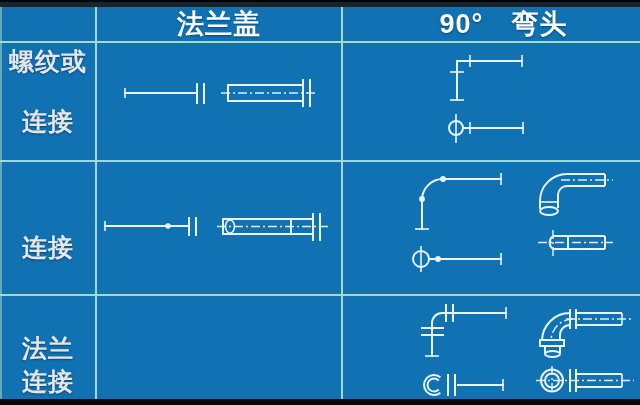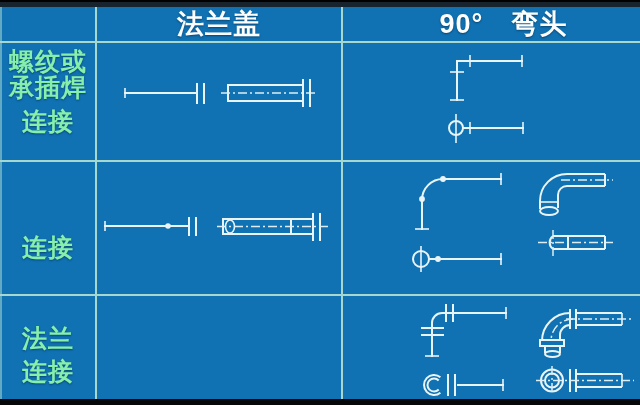--- a/index.html
+++ b/index.html
@@ -14,27 +14,27 @@
   .vline{position:absolute;top:7px;height:392px;width:2px;background:#a6d8cd;}
   .v1{left:95px}.v2{left:341px}
   .v0{left:0;opacity:.55}
   .hline{position:absolute;left:0;width:640px;height:2px;background:#a6d8cd;}
   .h1{top:41px}.h2{top:160px}.h3{top:294px}
   .hcell{position:absolute;top:7px;height:34px;display:flex;align-items:center;justify-content:center;
     color:#fdfeff;font-size:27px;font-weight:bold;letter-spacing:1px;
     text-shadow:0 1px 2px rgba(0,35,60,.55);}
   .hc2{left:96px;width:246px;}
   .hc3{left:342px;width:298px;padding-left:25px;box-sizing:border-box;}
-  .rowlabel{position:absolute;left:0;width:96px;color:#86efac;}
+  .rowlabel{position:absolute;left:0;width:96px;color:#e5e5e5;}
   .rl-line{position:absolute;left:0;width:100%;text-align:center;
     font-size:25px;font-weight:bold;line-height:26px;letter-spacing:1px;
     text-shadow:0 1px 2px rgba(0,35,60,.55);}
   .row1{top:42px;height:119px}
   .row2{top:161px;height:134px}
-  .row3{top:283px;height:104px}
+  .row3{top:293px;height:104px}
   .r1a{top:6px}.r1b{top:32px}.r1c{top:66px}
   .r2a{top:36px}.r2b{top:73px}
   .r3a{top:42px}.r3b{top:75px}
   svg.cell{position:absolute;display:block;}
   .s{stroke:#e9f4f7;stroke-width:2;fill:none;}
   .sthin{stroke:#e9f4f7;stroke-width:1.6;fill:none;}
   .cl{stroke:#dceef4;stroke-width:1.5;fill:none;stroke-dasharray:9 3 2 3;}
   .dot{fill:#e9f4f7;stroke:none;}
 </style>
 </head>
@@ -50,21 +50,20 @@
   <div class="vline v2"></div>
   <div class="hline h1"></div>
   <div class="hline h2"></div>
   <div class="hline h3"></div>
 
   <div class="hcell hc2">法兰盖</div>
   <div class="hcell hc3">90°　弯头</div>
 
   <div class="rowlabel row1">
     <div class="rl-line r1a">螺纹或</div>
-    <div class="rl-line r1b">承插焊</div>
     <div class="rl-line r1c">连接</div>
   </div>
   <div class="rowlabel row2">
     <div class="rl-line r2b">连接</div>
   </div>
   <div class="rowlabel row3">
     <div class="rl-line r3a">法兰</div>
     <div class="rl-line r3b">连接</div>
   </div>
 

